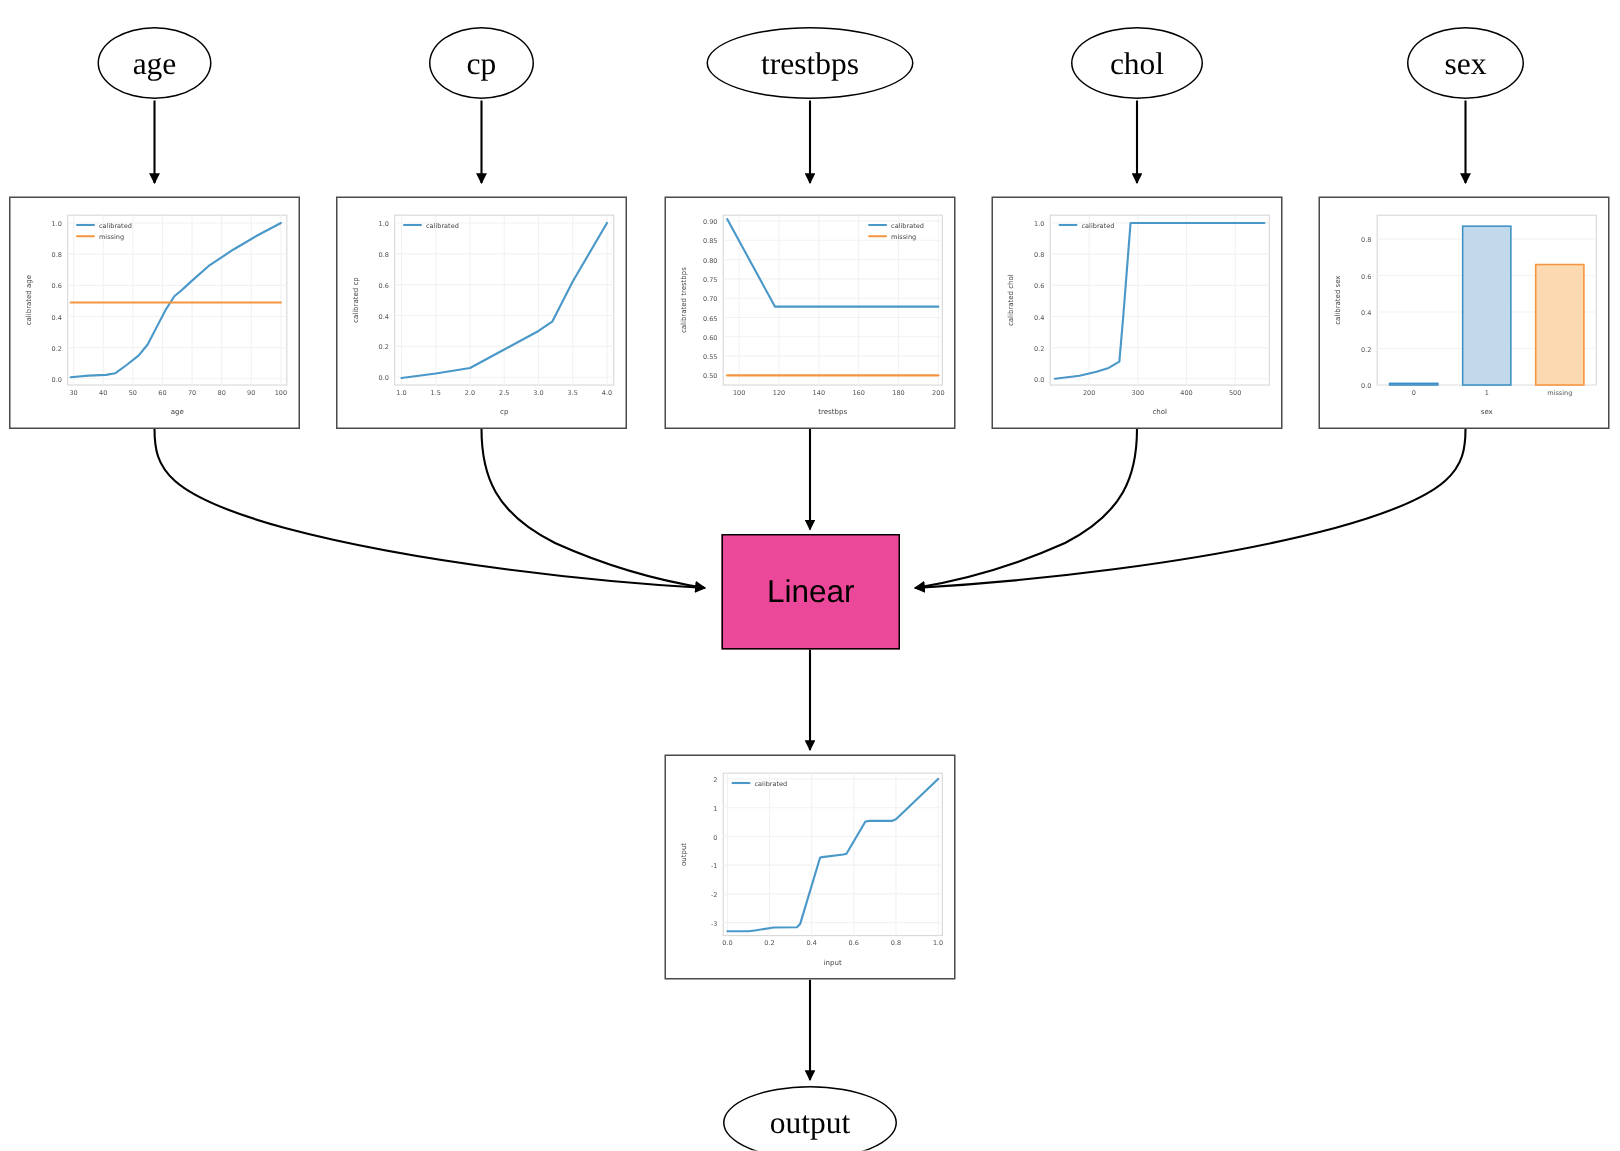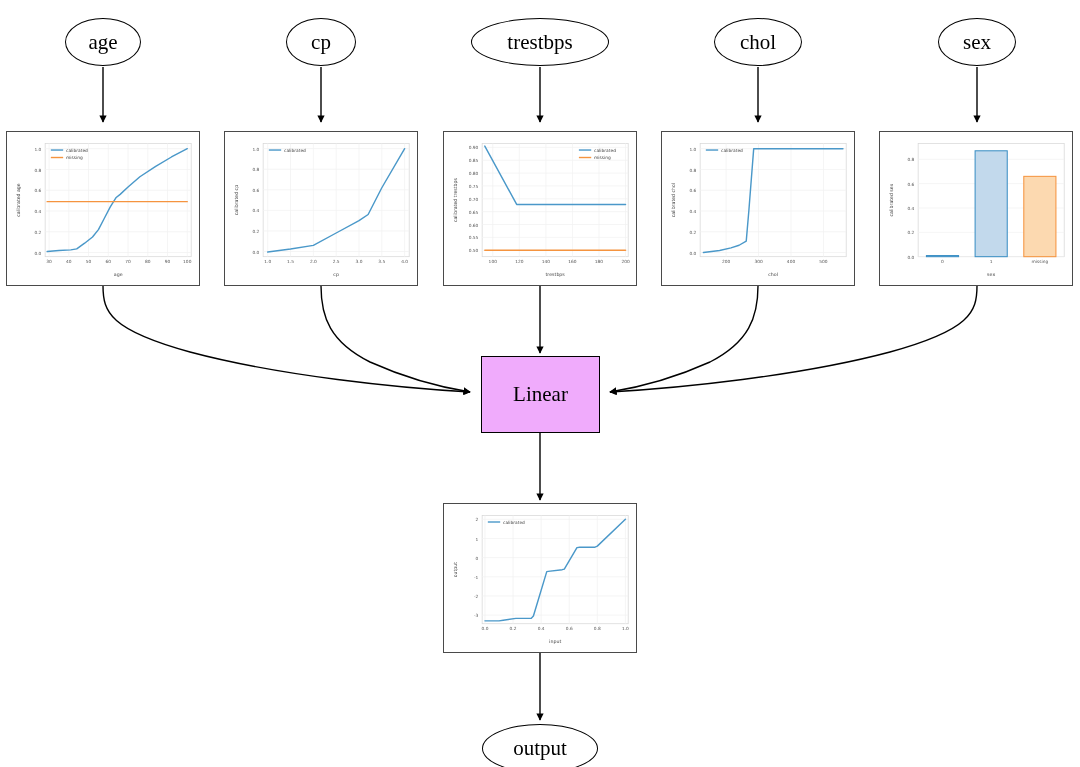--- a/index.html
+++ b/index.html
@@ -40,22 +40,22 @@
     font-size: 21px;
     color: #000;
     box-sizing: border-box;
   }
   .node-box {
     position: absolute;
     display: flex;
     align-items: center;
     justify-content: center;
     border: 1.3px solid #000;
-    background: #f0abfc;
-    font-family: Liberation Serif, serif;
+    background: #ec4899;
+    font-family: Liberation Sans, sans-serif;
     font-size: 21px;
     color: #000;
     box-sizing: border-box;
   }
   
   .chart-node {
     position: absolute;
     border: 1.6px solid #4a4a4a;
     background: #fff;
     box-sizing: border-box;

